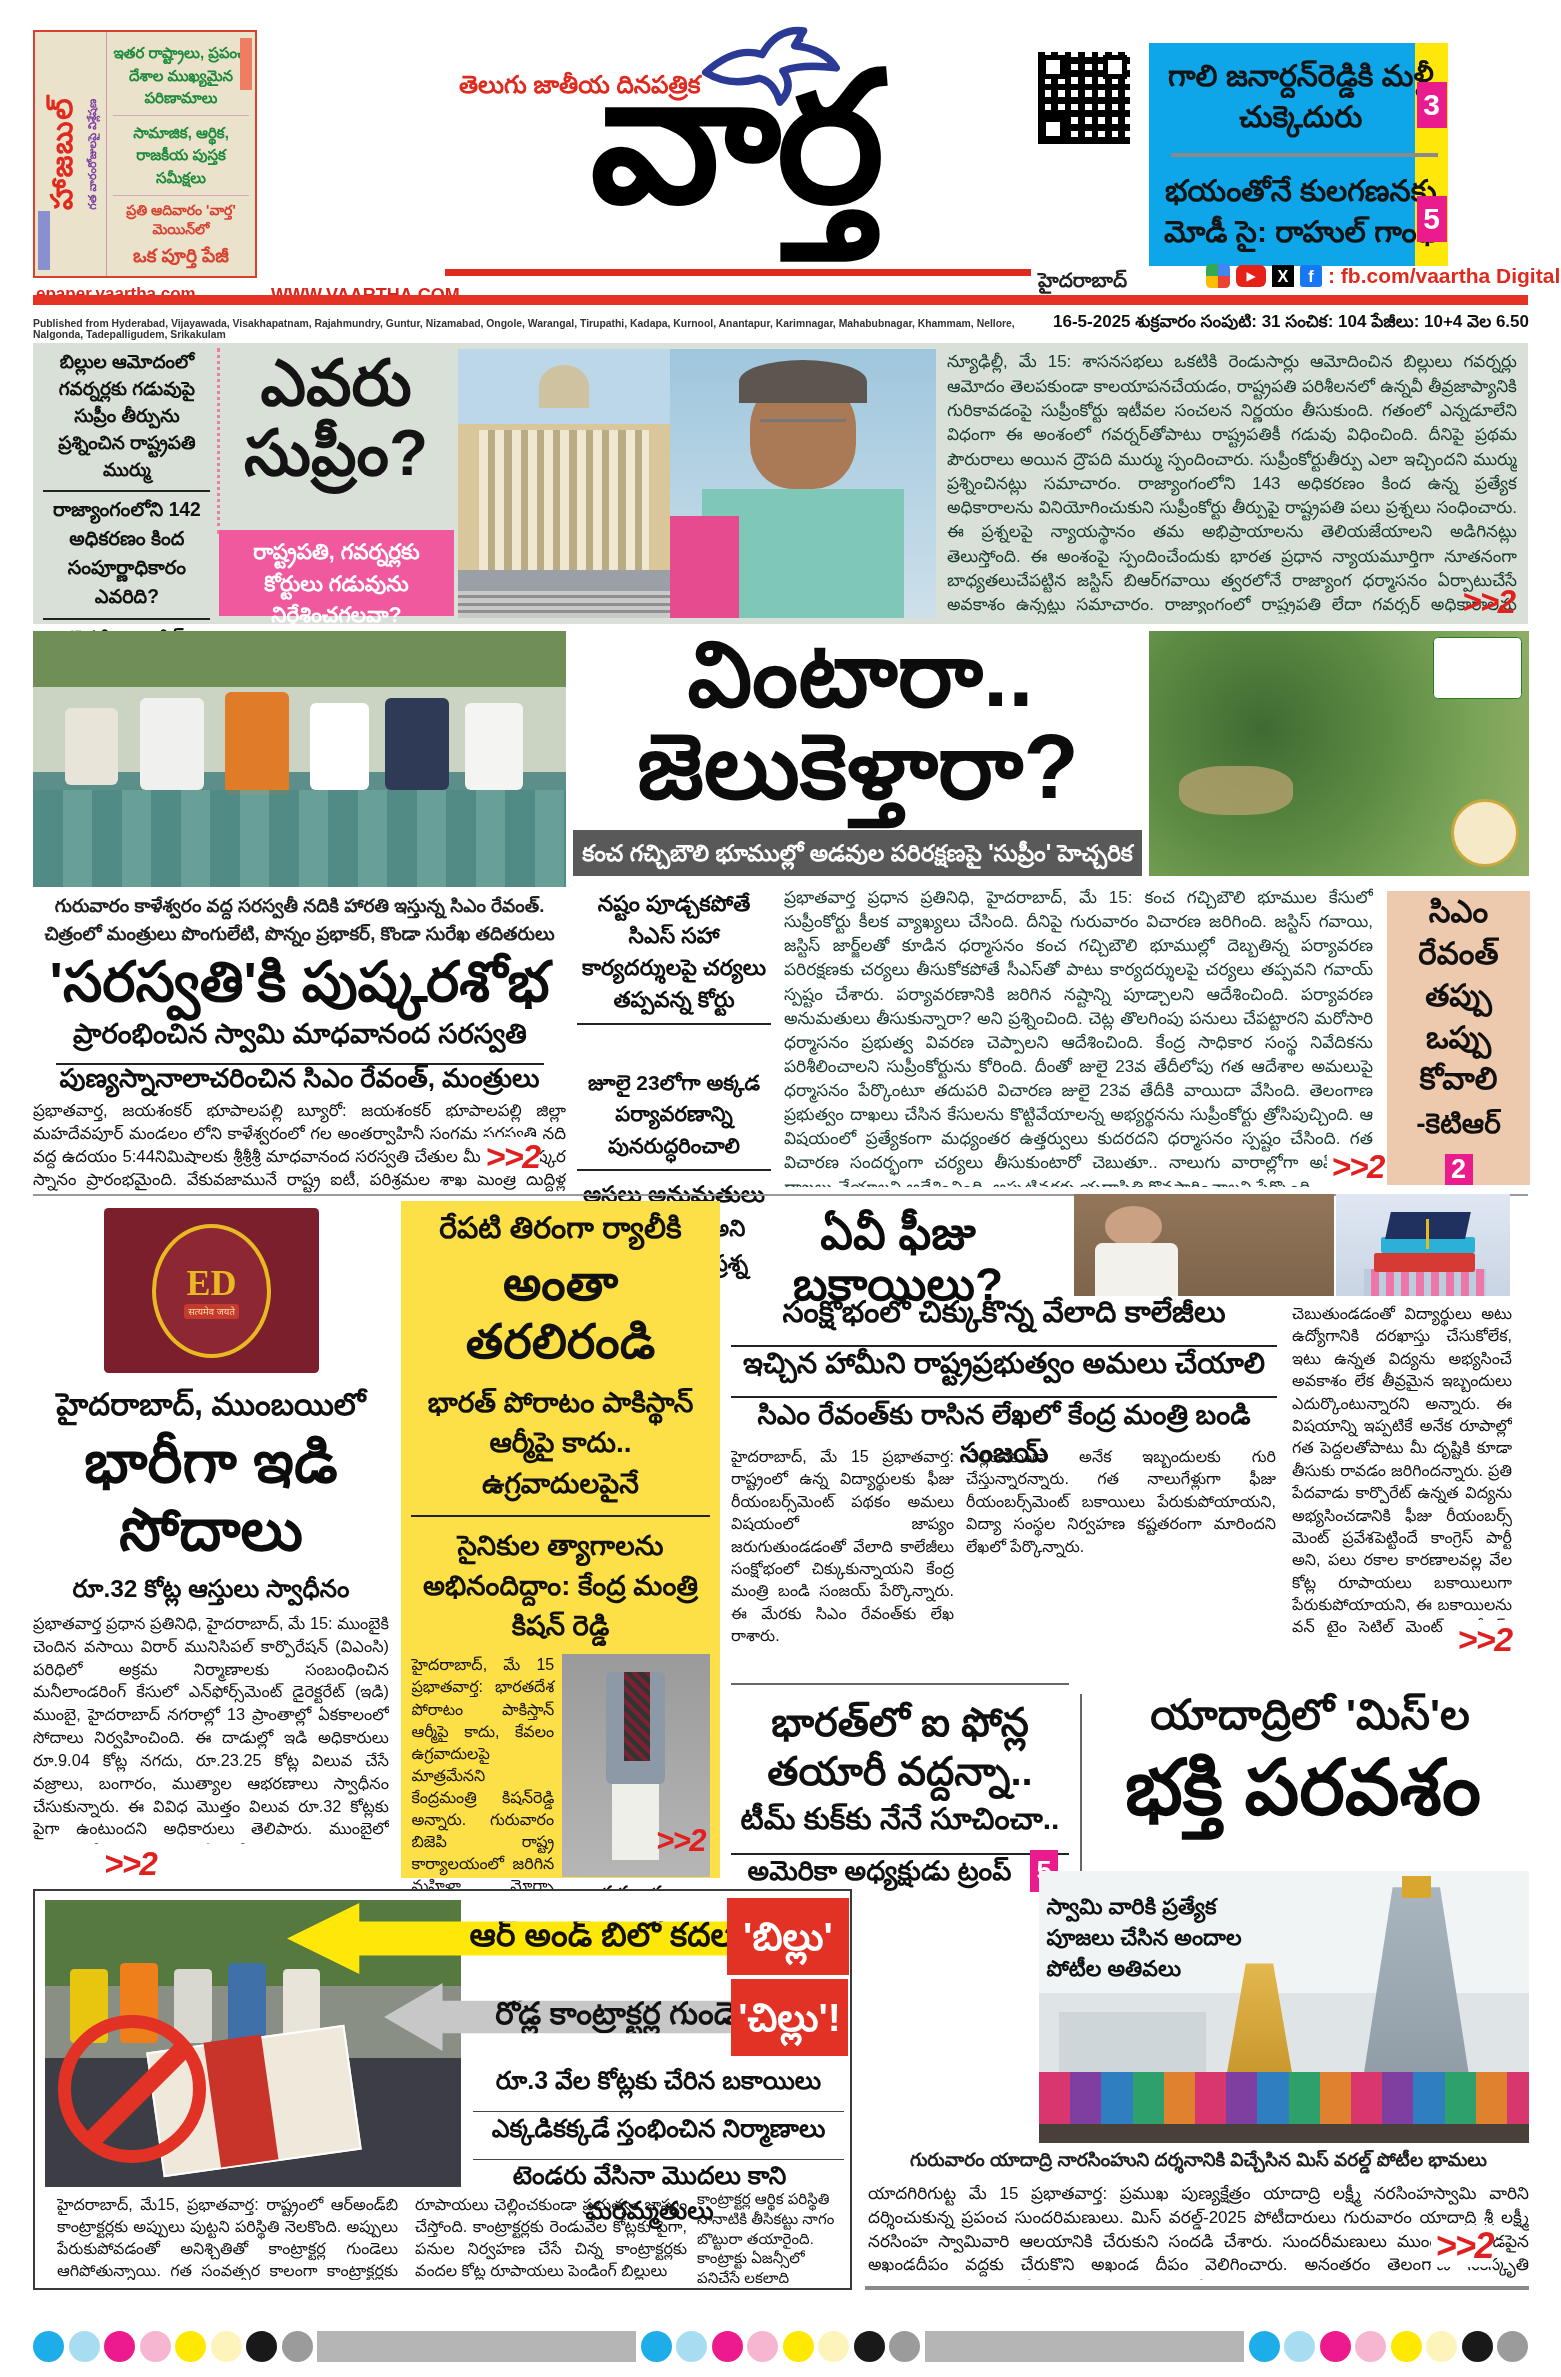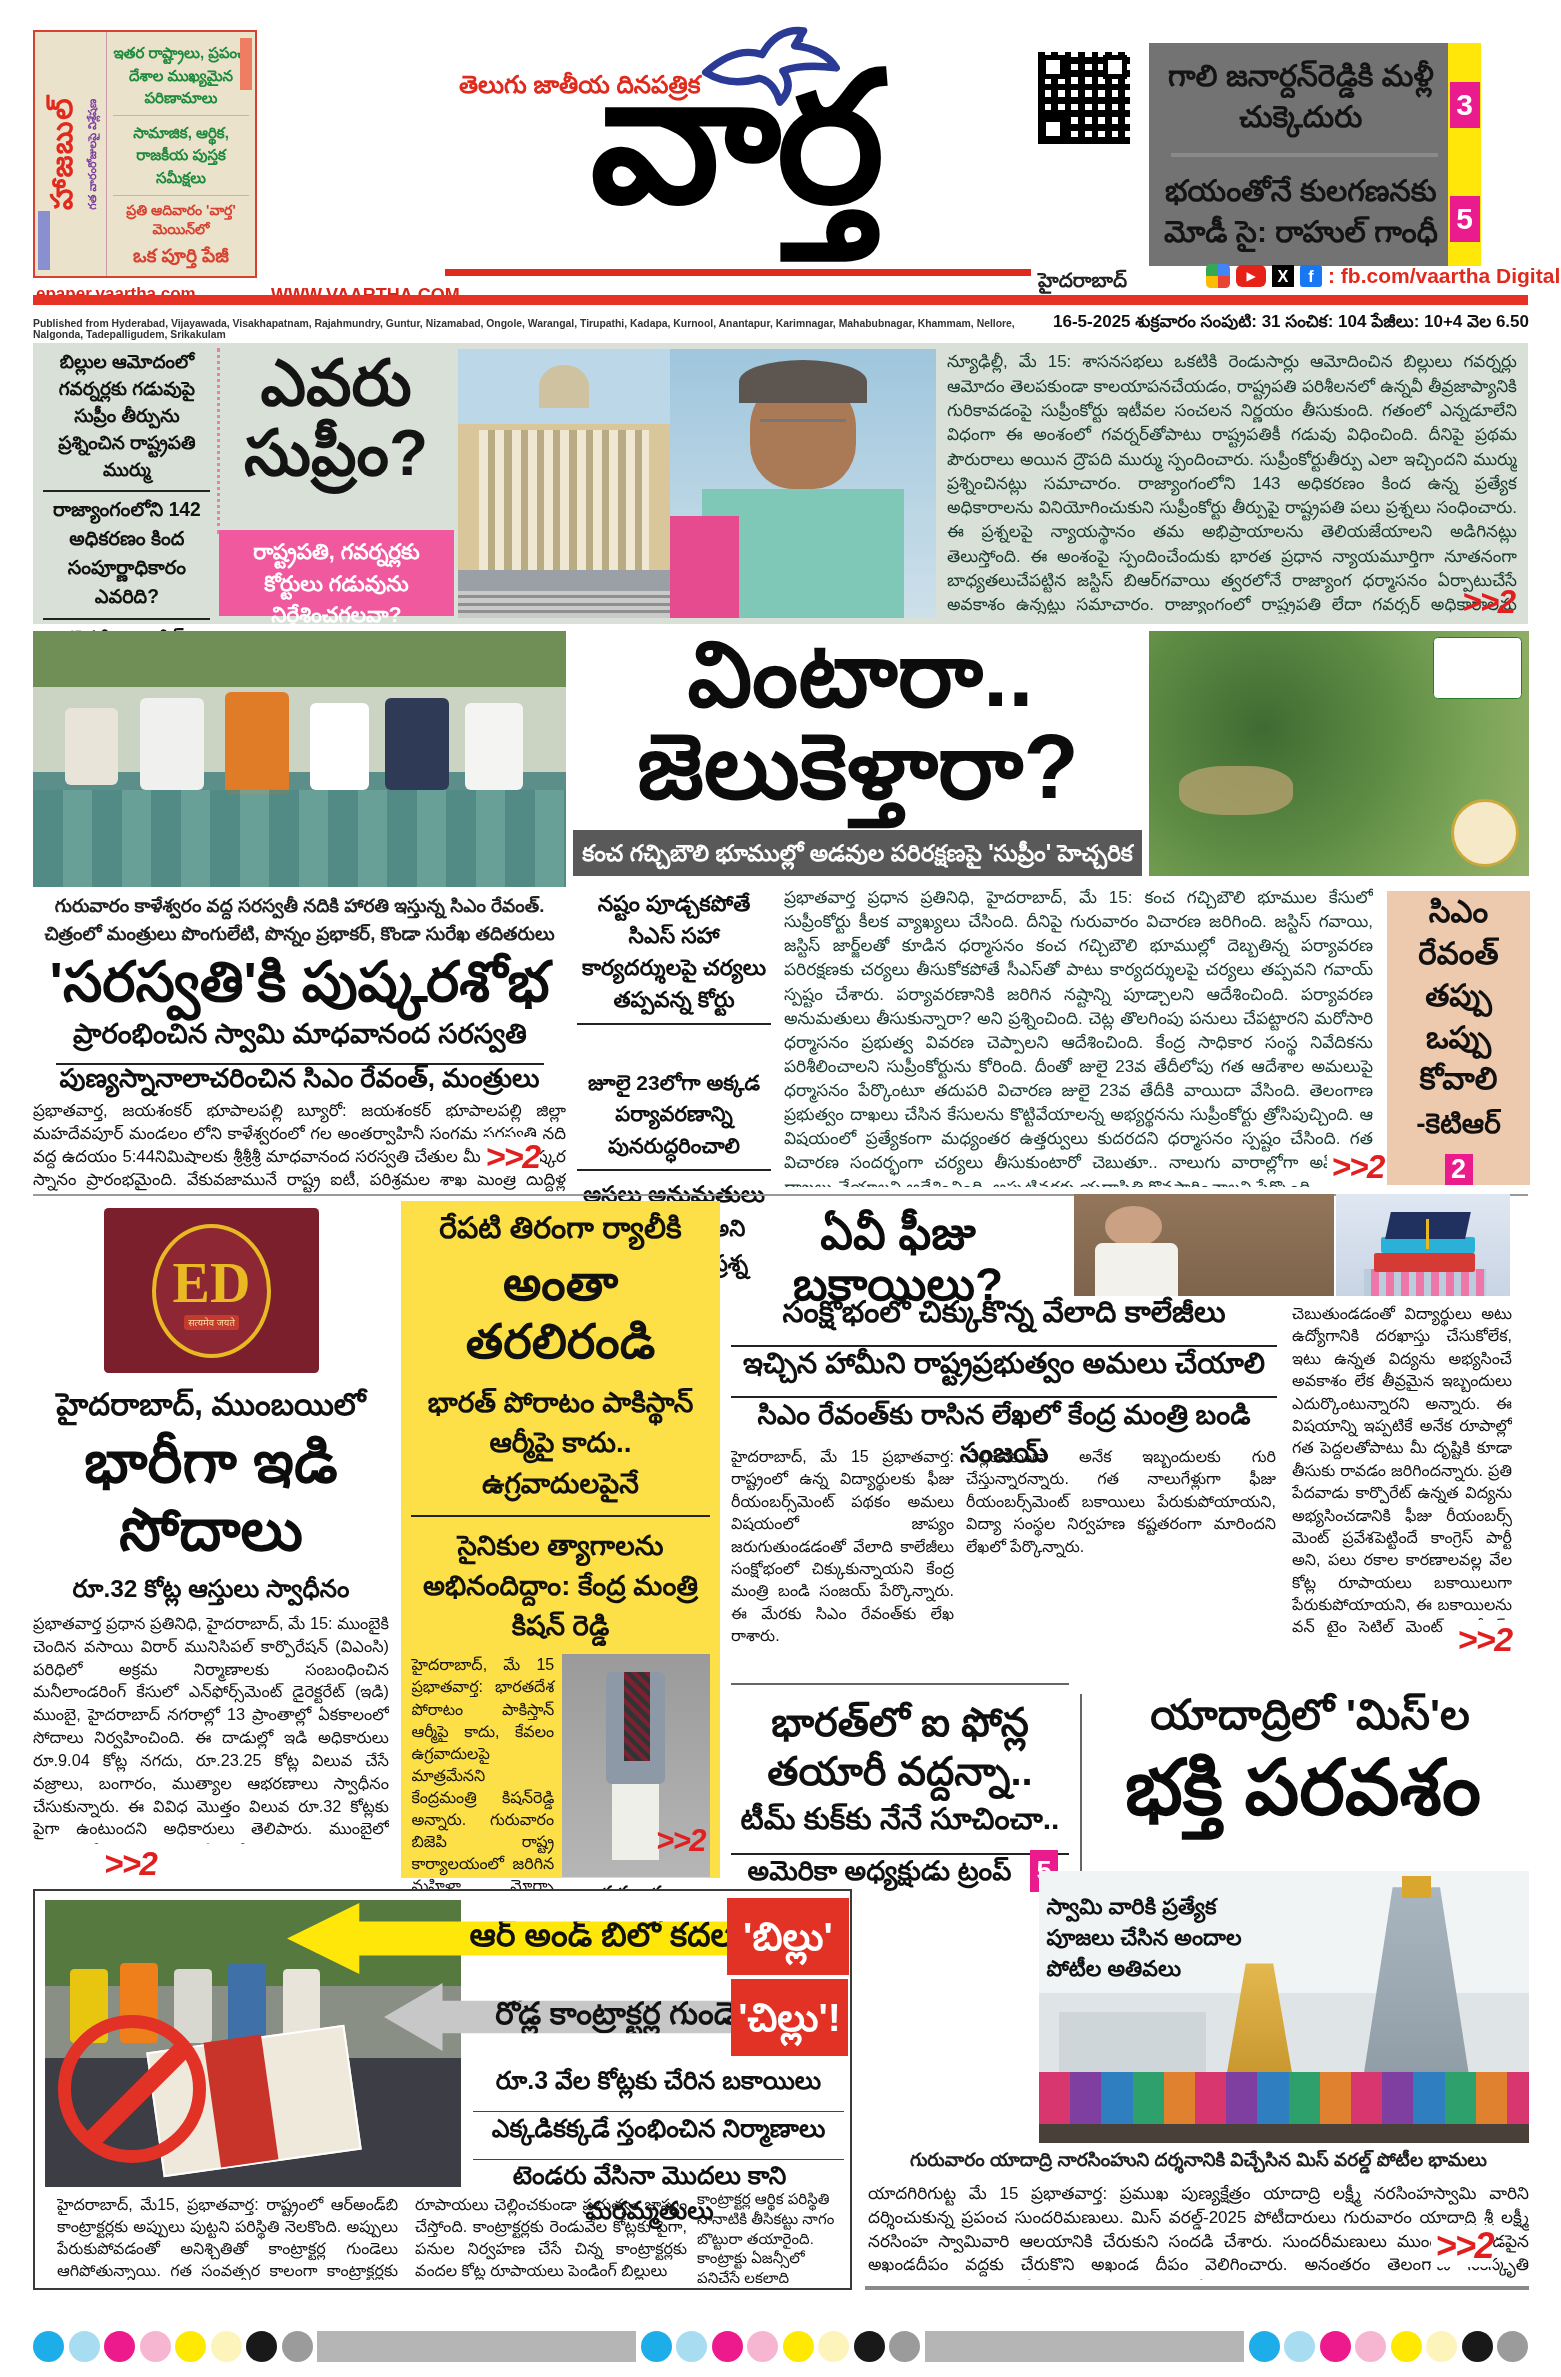--- a/index.html
+++ b/index.html
@@ -51,21 +51,21 @@
   </div>
   <div class="abs b" style="left:438px;top:43px;width:594px;font-size:182px;line-height:1.05;color:#000000;text-align:center;letter-spacing:-4.5px;">వార్త</div>
   <div class="abs" style="left:445px;top:269px;width:586px;height:6.7px;background:#e02a1e;"></div>
 
   <div class="abs" style="left:1038px;top:52px;width:92px;height:92px;background-image:repeating-linear-gradient(0deg,#000 0 6.7px,transparent 6.7px 13.4px),repeating-linear-gradient(90deg,#000 0 6.7px,#fff 6.7px 13.4px);">
     <div class="abs" style="left:3px;top:3px;width:24px;height:24px;border:5.2px solid #000;background:#fff;"></div>
     <div class="abs" style="right:3px;top:3px;width:24px;height:24px;border:5.2px solid #000;background:#fff;"></div>
     <div class="abs" style="left:3px;bottom:3px;width:24px;height:24px;border:5.2px solid #000;background:#fff;"></div>
   </div>
 
-  <div class="abs" style="left:1149px;top:43px;width:332px;height:223px;background:#737373;">
+  <div class="abs" style="left:1149px;top:43px;width:299px;height:223px;background:#0ea5e9;">
     <div class="abs" style="right:0;top:0;width:33px;height:100%;background:#ffe70a;"></div>
     <div class="abs c b" style="left:7.4px;top:13.4px;width:289px;font-size:30px;line-height:1.35;color:#141414;">గాలి జనార్దన్‌రెడ్డికి మళ్లీ చుక్కెదురు</div>
     <div class="abs dbl" style="left:22px;top:110px;width:267px;"></div>
     <div class="abs c b" style="left:7.4px;top:128px;width:289px;font-size:30px;line-height:1.35;color:#141414;">భయంతోనే కులగణనకు మోడీ సై: రాహుల్ గాంధీ</div>
     <div class="abs badge" style="right:1.5px;top:39px;width:30px;height:46px;font-size:30px;">3</div>
     <div class="abs badge" style="right:1.5px;top:153px;width:30px;height:46px;font-size:30px;">5</div>
   </div>
 
   <div class="abs b" style="left:1038px;top:269px;font-size:20px;color:#222;">హైదరాబాద్</div>
   <div class="abs" style="left:1206px;top:264px;display:flex;gap:6px;align-items:center;">
@@ -148,21 +148,21 @@
   <div class="abs" style="left:1387px;top:891px;width:143px;height:294px;background:#edc9ae;display:flex;flex-direction:column;align-items:center;justify-content:center;gap:7.4px;">
     <div class="c b" style="font-size:31px;line-height:1.35;padding:0 4.5px;">సిఎం రేవంత్ తప్పు ఒప్పు కోవాలి</div>
     <div class="c b" style="font-size:28px;">-కెటిఆర్</div>
     <div class="badge" style="width:28px;height:42px;font-size:27px;">2</div>
   </div>
 
   <div class="abs" style="left:33px;top:1194px;width:1495px;height:1.5px;background:#999;"></div>
 
   <div class="abs" style="left:104px;top:1208px;width:215px;height:165px;background:#7a1f2b;border-radius:4.5px;display:flex;align-items:center;justify-content:center;">
     <div style="width:111px;height:126px;border:4.5px solid #e8b923;border-radius:50%;display:flex;flex-direction:column;align-items:center;justify-content:center;background:#8c2733;">
-      <div class="b" style="font-family:'Liberation Serif',serif;color:#e8b923;font-size:56px;">ED</div>
+      <div class="b" style="font-family:'Liberation Serif',serif;color:#e8b923;font-size:36px;">ED</div>
       <div style="color:#ffd9a0;font-size:9.6px;background:#c23b2e;padding:0.7px 4.5px;border-radius:3px;">सत्यमेव जयते</div>
     </div>
   </div>
   <div class="abs c b" style="left:33px;top:1429px;width:356px;font-size:59px;line-height:1.15;color:#0d0d0d;">భారీగా ఇడి సోదాలు</div>
   <div class="abs c b" style="left:33px;top:1387px;width:356px;font-size:31px;">హైదరాబాద్, ముంబయిలో</div>
   <div class="abs c b" style="left:33px;top:1575px;width:356px;font-size:24.5px;">రూ.32 కోట్ల ఆస్తులు స్వాధీనం</div>
   <div class="abs" style="left:33px;top:1612px;width:356px;height:232px;font-size:16.3px;line-height:1.4;overflow:hidden;text-align:justify;">ప్రభాతవార్త ప్రధాన ప్రతినిధి, హైదరాబాద్, మే 15: ముంబైకి చెందిన వసాయి విరార్ మునిసిపల్ కార్పొరేషన్ (విఎంసి) పరిధిలో అక్రమ నిర్మాణాలకు సంబంధించిన మనీలాండరింగ్ కేసులో ఎన్‌ఫోర్స్‌మెంట్ డైరెక్టరేట్ (ఇడి) ముంబై, హైదరాబాద్ నగరాల్లో 13 ప్రాంతాల్లో ఏకకాలంలో సోదాలు నిర్వహించింది. ఈ దాడుల్లో ఇడి అధికారులు రూ.9.04 కోట్ల నగదు, రూ.23.25 కోట్ల విలువ చేసే వజ్రాలు, బంగారం, ముత్యాల ఆభరణాలు స్వాధీనం చేసుకున్నారు. ఈ వివిధ మొత్తం విలువ రూ.32 కోట్లకు పైగా ఉంటుందని అధికారులు తెలిపారు. ముంబైలో మిగతా చోట్ల కొనసాగిన ఈ కేసులో నిందితుల పాత్రపై ఆరా తీస్తున్నారు. వీటి ఆధారంగా</div>
   <div class="abs jump" style="left:104px;top:1845px;font-size:33px;">&gt;&gt;2</div>
 
   <div class="abs" style="left:401px;top:1201px;width:319px;height:677px;background:#fde047;padding:10.4px 10.4px 7.4px;">

